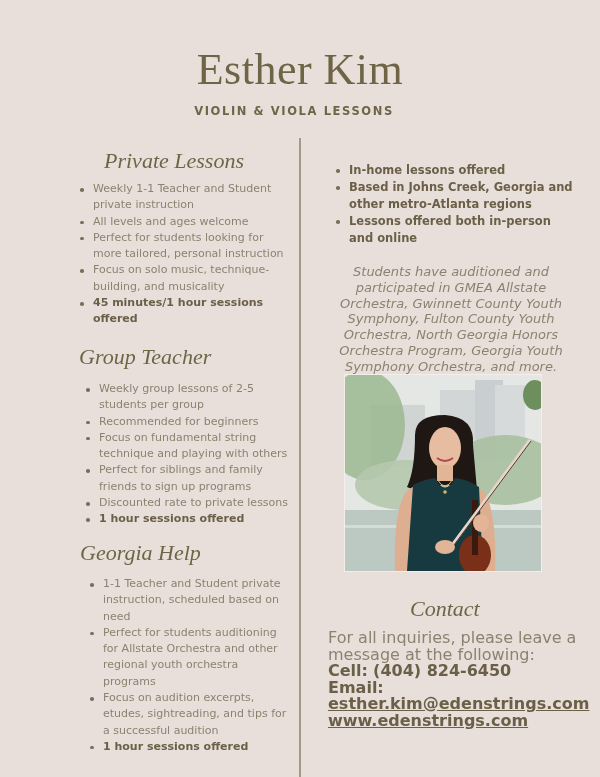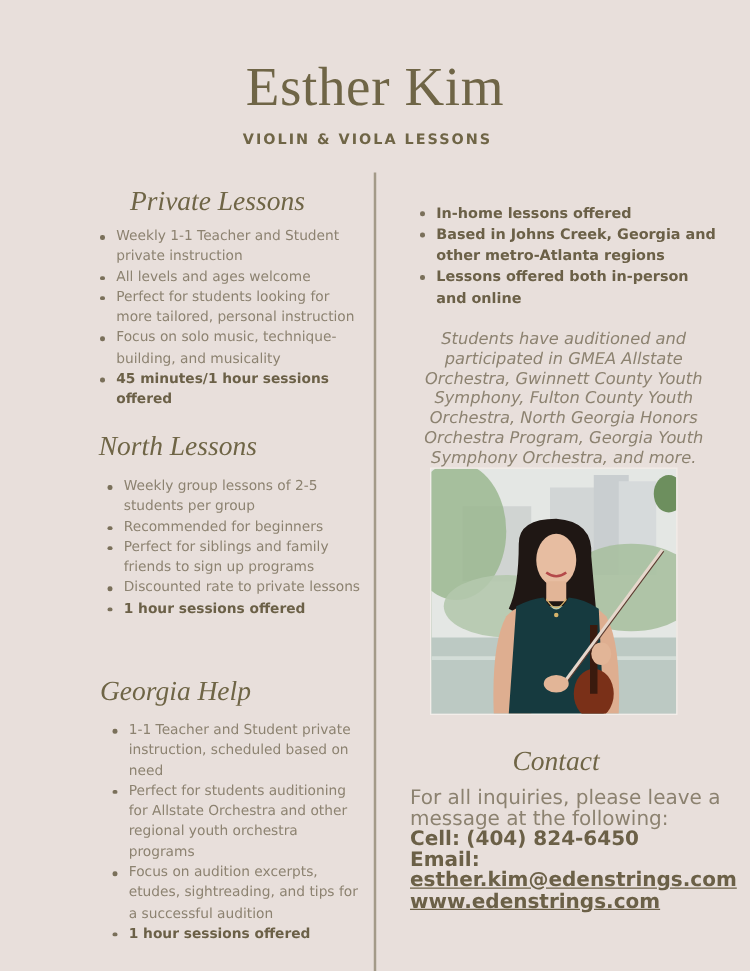--- a/index.html
+++ b/index.html
@@ -77,24 +77,25 @@
 
 <h2 class="heading" style="left:81px; top:148px;margin-left:23px;">Private Lessons</h2>
 <ul class="list" style="left:79px; top:181px; width:215px;">
   <li>Weekly 1-1 Teacher and Student private instruction</li>
   <li>All levels and ages welcome</li>
   <li>Perfect for students looking for more tailored, personal instruction</li>
   <li>Focus on solo music, technique-building, and musicality</li>
   <li class="bold">45 minutes/1 hour sessions offered</li>
 </ul>
 
-<h2 class="heading" style="left:79px; top:344px;">North Lessons</h2>
+<h2 class="heading" style="left:79px; top:344px;">Group Teacher</h2>
 <ul class="list" style="left:85px; top:381px; width:210px;">
   <li>Weekly group lessons of 2-5 students per group</li>
   <li>Recommended for beginners</li>
+  <li>Focus on fundamental string technique and playing with others</li>
   <li>Perfect for siblings and family friends to sign up programs</li>
   <li>Discounted rate to private lessons</li>
   <li class="bold">1 hour sessions offered</li>
 </ul>
 
 <h2 class="heading" style="left:80px; top:540px;">Georgia Help</h2>
 <ul class="list" style="left:89px; top:576px; width:200px;">
   <li>1-1 Teacher and Student private instruction, scheduled based on need</li>
   <li>Perfect for students auditioning for Allstate Orchestra and other regional youth orchestra programs</li>
   <li>Focus on audition excerpts, etudes, sightreading, and tips for a successful audition</li>

